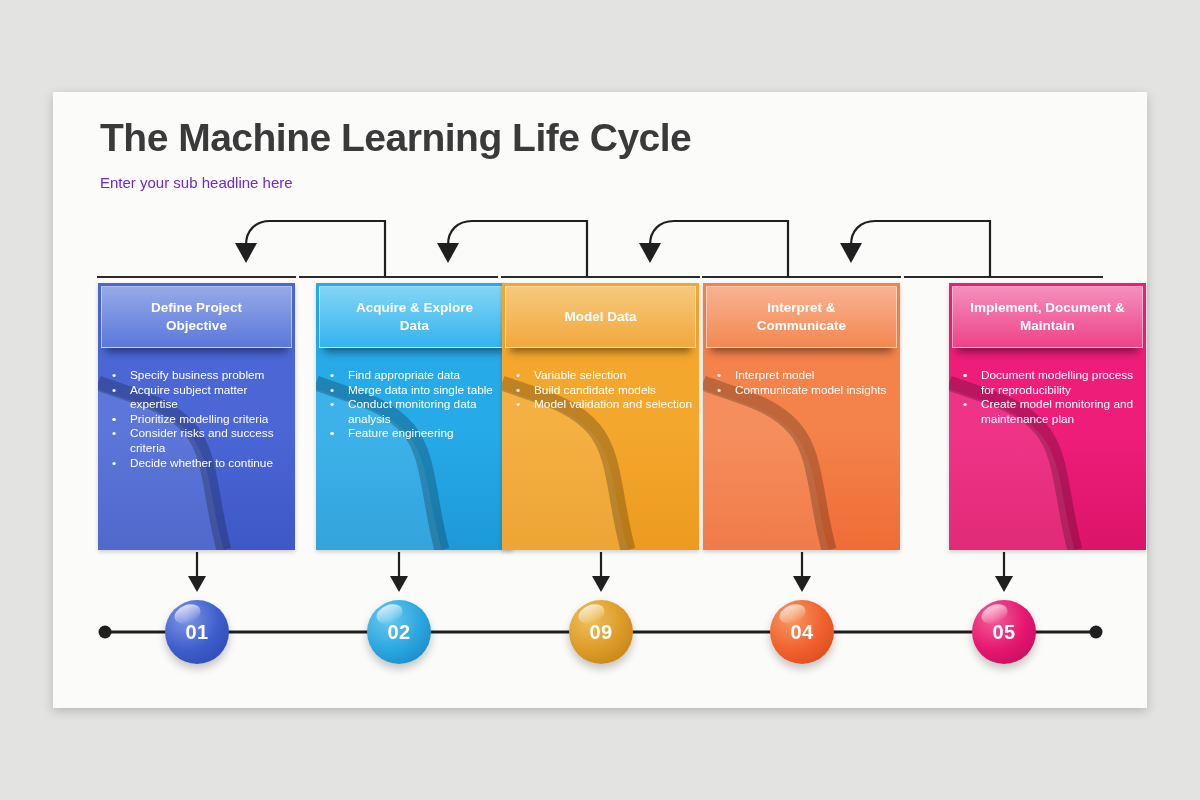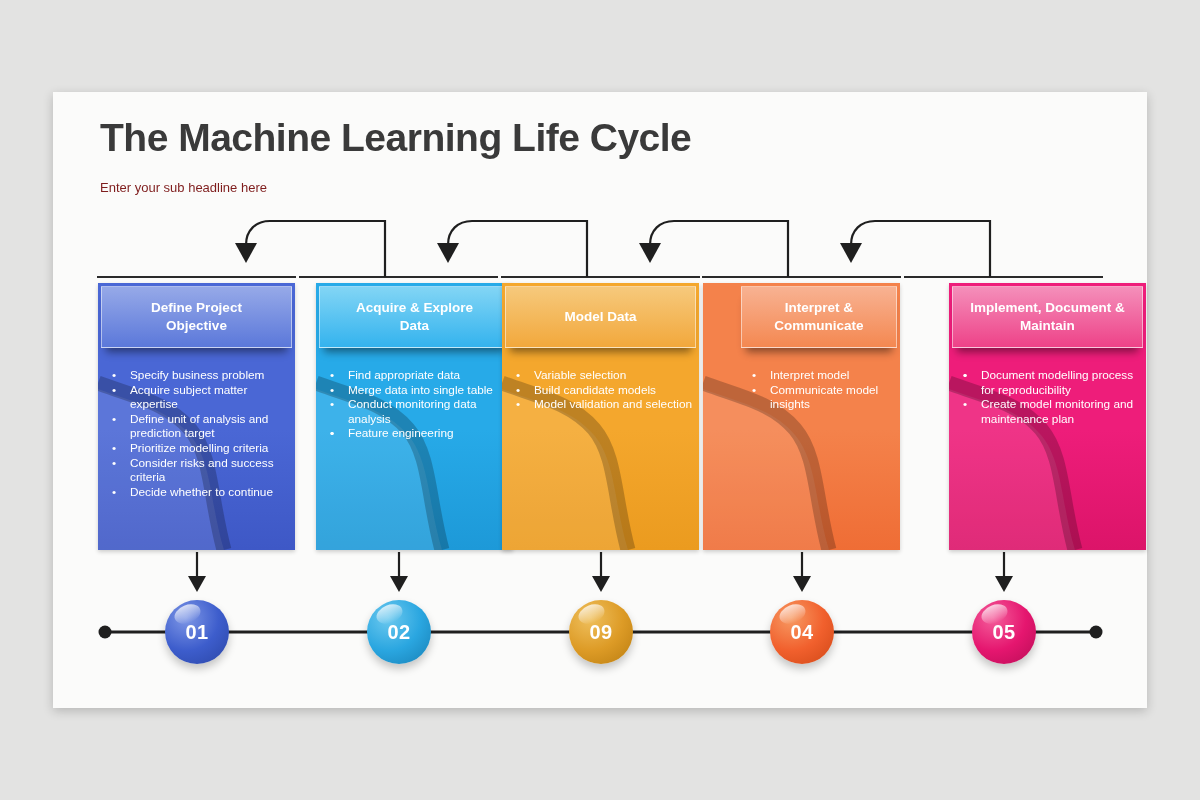--- a/index.html
+++ b/index.html
@@ -3,21 +3,21 @@
 <meta charset="utf-8">
 <style>
   * { margin:0; padding:0; box-sizing:border-box; }
   html,body { width:1200px; height:800px; }
   body { font-family:"Liberation Sans", sans-serif; background:#e3e3e2; }
   .page { position:relative; width:1200px; height:800px; background:#e3e3e2; overflow:hidden; }
   .slide { position:absolute; left:53px; top:92px; width:1094px; height:616px;
            background:#fbfbfa; box-shadow:0 3px 10px rgba(0,0,0,0.20); }
   .title { position:absolute; left:100px; top:116px; font-size:39px; font-weight:700;
            color:#3a3a3a; letter-spacing:-0.5px; }
-  .subtitle { position:absolute; left:100px; top:180px; font-size:13px; color:#7f1d1d; }
+  .subtitle { position:absolute; left:100px; top:174px; font-size:15px; color:#6d28d9; }
 
   svg.connectors { position:absolute; left:0; top:0; width:1200px; height:800px; pointer-events:none; }
   .cline { stroke:#1f1f1f; stroke-width:2.2; fill:none; }
   .topline { stroke:#2a2a2a; stroke-width:2; }
   .ahead { fill:#1f1f1f; }
   .tline { stroke:#1f1f1f; stroke-width:3; }
 
   .card { position:absolute; top:283px; width:197px; height:267px; overflow:hidden;
           background:linear-gradient(180deg, var(--body) 0%, var(--body) 55%, var(--body_deep) 100%);
           box-shadow:0 2px 4px rgba(0,0,0,0.18); }
@@ -94,21 +94,21 @@
       <path class="swoosh-fill" d="M0,106 C38,120 70,126 92,152 C114,178 112,221 126,267 L0,267 Z"></path>
       <path class="swoosh-band" d="M0,100 C38,114 70,120 92,146 C114,172 112,215 126,267"></path>
     </svg>
     <div class="card-header">
       <span>Define Project
 Objective</span>
     </div>
     <ul class="bullets">
         <li><span class="dot">•</span><span>Specify business problem</span></li>
         <li><span class="dot">•</span><span>Acquire subject matter expertise</span></li>
-        <li><span class="dot">•</span><span>Define unit of analysis and prediction target</span></li>
+        <li><span class="dot">•</span></li>
         <li><span class="dot">•</span><span>Prioritize modelling criteria</span></li>
         <li><span class="dot">•</span><span>Consider risks and success criteria</span></li>
         <li><span class="dot">•</span><span>Decide whether to continue</span></li>
       </ul>
   </div>
 
   <div class="card" style="left: 316px; --header_top: #82d5f5; --header_bottom: #34b3ee; --body: #27aae8; --body_deep: #1d99d8; --sphere_light: #6cc9ef; --sphere: #2aa6e0; --sphere_dark: #177fb4;">
     <svg class="swoosh" viewBox="0 0 197 267" preserveAspectRatio="none">
       <path class="swoosh-fill" d="M0,106 C38,120 70,126 92,152 C114,178 112,221 126,267 L0,267 Z"></path>
       <path class="swoosh-band" d="M0,100 C38,114 70,120 92,146 C114,172 112,215 126,267"></path>
@@ -134,21 +134,21 @@
     <div class="card-header">
       <span>Model Data</span>
     </div>
     <ul class="bullets">
         <li><span class="dot">•</span><span>Variable selection</span></li>
         <li><span class="dot">•</span><span>Build candidate models</span></li>
         <li><span class="dot">•</span><span>Model validation and selection</span></li>
       </ul>
   </div>
 
-  <div class="card" style="left: 703px; padding-left: 35px; --header_top: #f8b292; --header_bottom: #f48851; --body: #f4824b; --body_deep: #ef6d35; --sphere_light: #f79a63; --sphere: #f1602d; --sphere_dark: #cf4716;">
+  <div class="card" style="left: 703px; --header_top: #f8b292; --header_bottom: #f48851; --body: #f4824b; --body_deep: #ef6d35; --sphere_light: #f79a63; --sphere: #f1602d; --sphere_dark: #cf4716;">
     <svg class="swoosh" viewBox="0 0 197 267" preserveAspectRatio="none">
       <path class="swoosh-fill" d="M0,106 C38,120 70,126 92,152 C114,178 112,221 126,267 L0,267 Z"></path>
       <path class="swoosh-band" d="M0,100 C38,114 70,120 92,146 C114,172 112,215 126,267"></path>
     </svg>
     <div class="card-header">
       <span>Interpret &amp;
 Communicate</span>
     </div>
     <ul class="bullets">
         <li><span class="dot">•</span><span>Interpret model</span></li>

